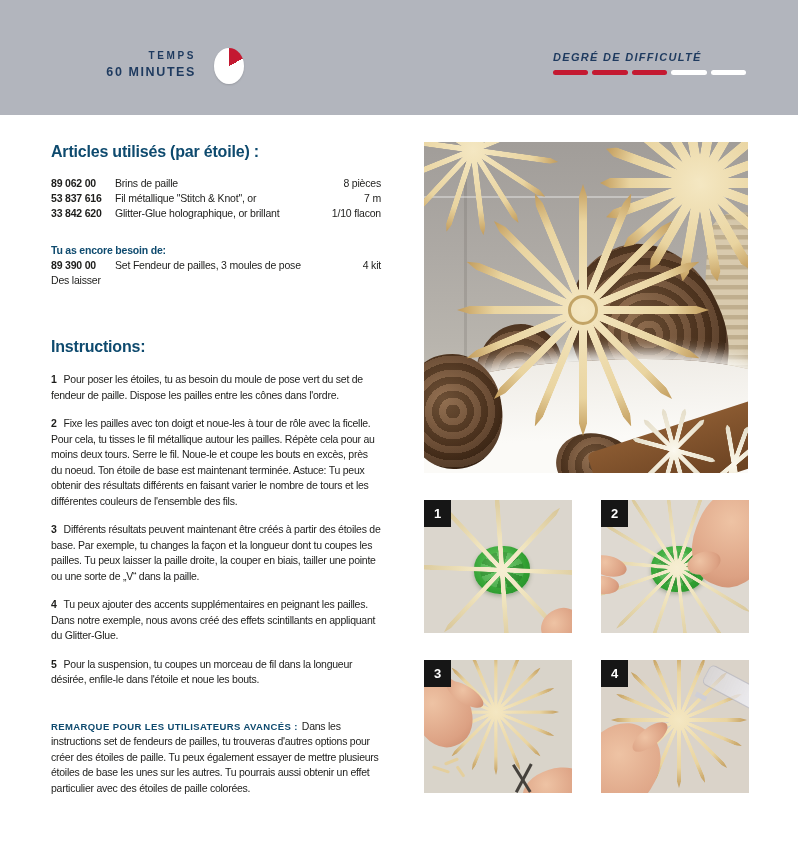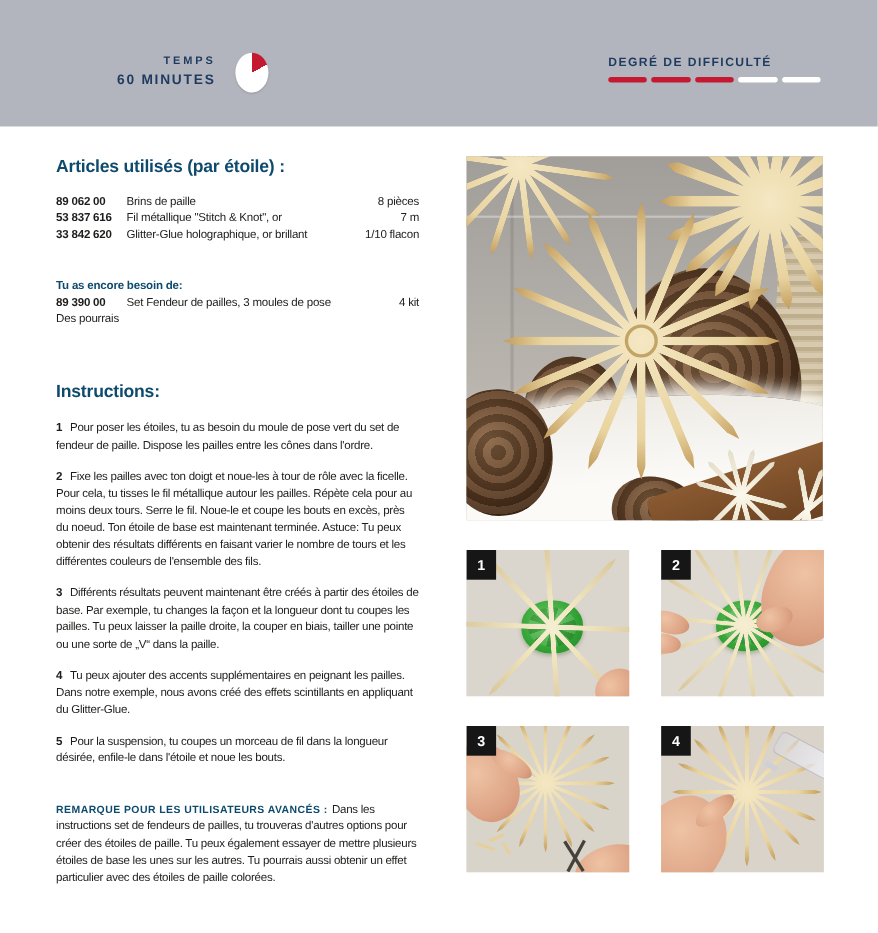--- a/index.html
+++ b/index.html
@@ -10,35 +10,35 @@
   }
 
   
   .band { position:absolute; left:0; top:0; width:798px; height:115px; background:#b2b5bd; }
   .time-block { position:absolute; left:60px; top:50px; width:136px; text-align:right; color:#1e3a5f; }
   .time-label { font-size:10px; font-weight:bold; letter-spacing:2.6px; }
   .time-value { font-size:12.5px; font-weight:bold; letter-spacing:1.6px; margin-top:4px; }
   .clock { position:absolute; left:214px; top:48px; width:30px; height:36px; border-radius:50%;
     background:conic-gradient(#c41931 0deg 62deg, #ffffff 62deg 360deg);
     box-shadow:0 1px 2px rgba(0,0,0,0.15); }
-  .difficulty { position:absolute; left:553px; top:51px; width:193px; }
+  .difficulty { position:absolute; left:553px; top:51px; width:193px;font-style:italic; }
   .difficulty-label { font-size:11px; font-weight:bold; letter-spacing:1.3px; color:#1e3a5f; white-space:nowrap; }
   .difficulty-bar { margin-top:7px; display:flex; gap:4px; }
   .seg { flex:1; height:5px; background:#ffffff; border-radius:2.5px; }
   .seg.filled { background:#c41931; }
 
   
   .left-col { position:absolute; left:51px; top:143px; width:330px; }
   h2.section-title { font-size:16px; font-weight:bold; color:#0e4a6e; letter-spacing:-0.2px; }
   .articles-table { margin-top:15px; font-size:10.5px; letter-spacing:-0.2px; }
   .art-row { display:flex; line-height:15px; }
   .art-code { width:64px; font-weight:bold; flex:none; }
   .art-name { flex:1; padding-right:6px; }
   .art-qty { flex:none; text-align:right; white-space:nowrap; }
-  .also-title { margin-top:32px; font-weight:bold; color:#0e4a6e; font-size:10.5px; line-height:15px; }
+  .also-title { margin-top:22px; font-weight:bold; color:#0e4a6e; font-size:10.5px; line-height:15px; }
   .extra-item { font-size:10.5px; line-height:15px; letter-spacing:-0.2px; }
   .instructions-title { margin-top:50px; }
   .step { margin-top:13px; font-size:10.5px; line-height:15.5px; letter-spacing:-0.25px; }
   .step:first-of-type { margin-top:16px; }
   .step-num { font-weight:bold; margin-right:7px; }
   .note { margin-top:31px; font-size:10.5px; line-height:15.5px; letter-spacing:-0.25px; }
   .note-label { font-weight:bold; color:#0e4a6e; font-size:9.5px; letter-spacing:0.4px; margin-right:4px; }
 
   
   .photo { position:absolute; overflow:hidden; background:#dbd6cd; }
@@ -132,21 +132,21 @@
       <span class="art-name">Glitter-Glue holographique, or brillant</span>
       <span class="art-qty">1/10 flacon</span>
     </div>
 
     <div class="also-title">Tu as encore besoin de:</div>
     <div class="art-row">
       <span class="art-code">89 390 00</span>
       <span class="art-name">Set Fendeur de pailles, 3 moules de pose</span>
       <span class="art-qty">4 kit</span>
     </div>
-    <div class="extra-item">Des pourrais</div>
+    <div class="extra-item">Des laisser</div>
   </div>
 
   <h2 class="section-title instructions-title">Instructions:</h2>
 
   <p class="step"><span class="step-num">1</span><span>Pour poser les étoiles, tu as besoin du moule de pose vert du set de fendeur de paille. Dispose les pailles entre les cônes dans l'ordre.</span></p>
   <p class="step"><span class="step-num">2</span><span>Fixe les pailles avec ton doigt et noue-les à tour de rôle avec la ficelle. Pour cela, tu tisses le fil métallique autour les pailles. Répète cela pour au moins deux tours. Serre le fil. Noue-le et coupe les bouts en excès, près du noeud. Ton étoile de base est maintenant terminée. Astuce: Tu peux obtenir des résultats différents en faisant varier le nombre de tours et les différentes couleurs de l'ensemble des fils.</span></p>
   <p class="step"><span class="step-num">3</span><span>Différents résultats peuvent maintenant être créés à partir des étoiles de base. Par exemple, tu changes la façon et la longueur dont tu coupes les pailles. Tu peux laisser la paille droite, la couper en biais, tailler une pointe ou une sorte de „V“ dans la paille.</span></p>
   <p class="step"><span class="step-num">4</span><span>Tu peux ajouter des accents supplémentaires en peignant les pailles. Dans notre exemple, nous avons créé des effets scintillants en appliquant du Glitter-Glue.</span></p>
   <p class="step"><span class="step-num">5</span><span>Pour la suspension, tu coupes un morceau de fil dans la longueur désirée, enfile-le dans l'étoile et noue les bouts.</span></p>
 

